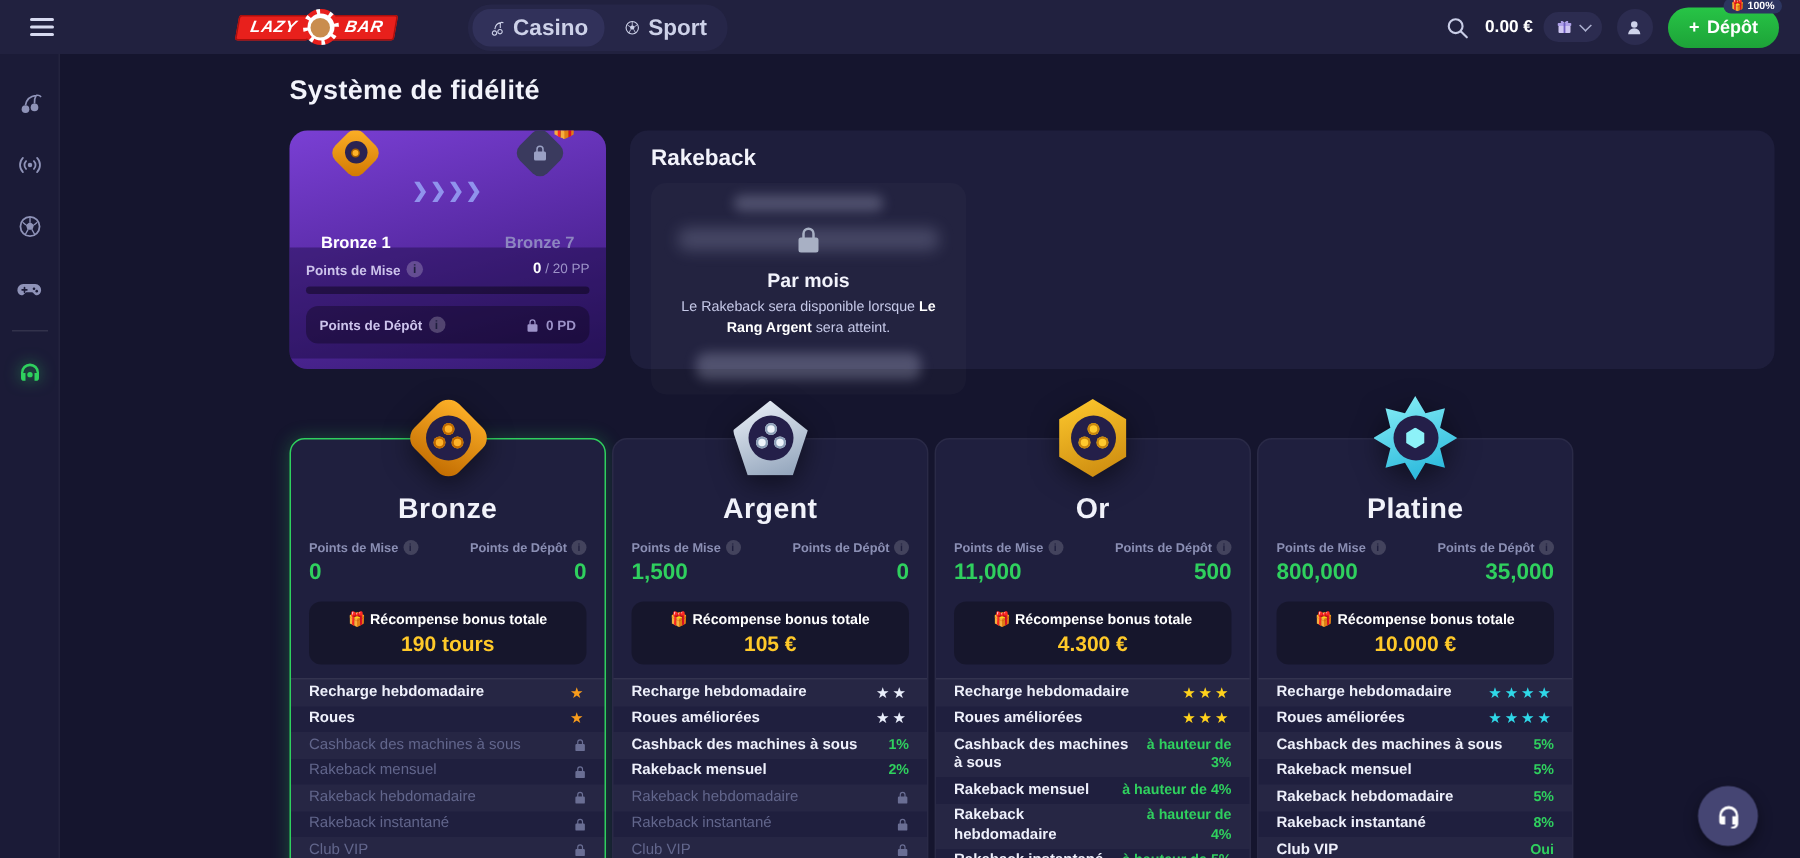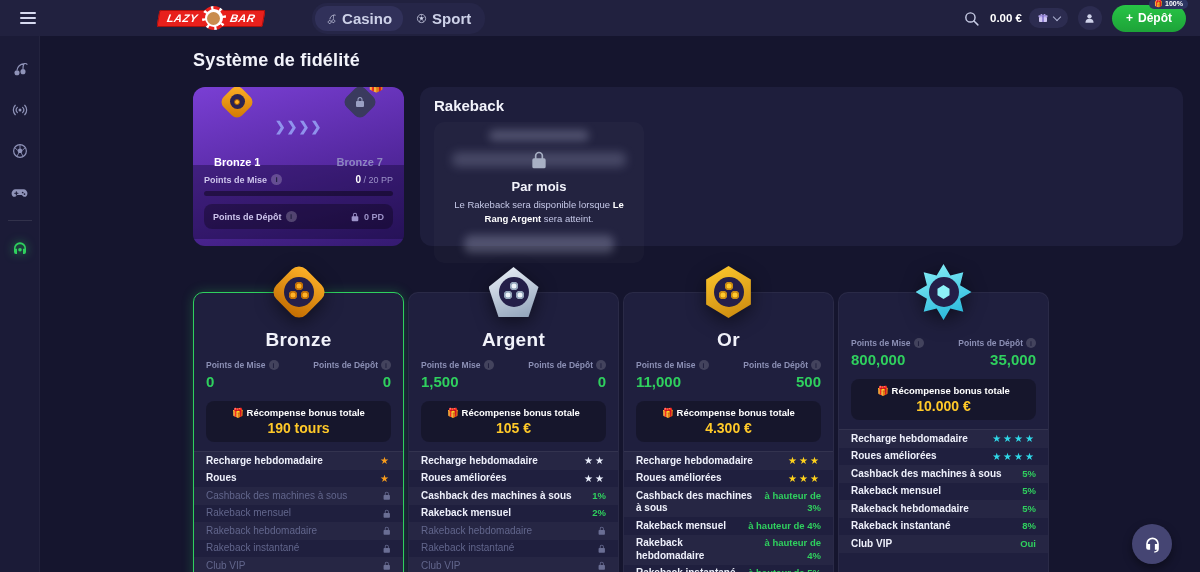--- a/index.html
+++ b/index.html
@@ -530,20 +530,21 @@
         </section>
       </div>
       <div class="tier-wrap">
         <div class="badge">
           <i class="shape star8" style="background: linear-gradient(160deg, rgb(141, 242, 248), rgb(28, 176, 216));"></i>
           <span class="core">
             <span class="gem" style="background: rgb(141, 242, 248);"></span>
           </span>
         </div>
         <section class="tier-card">
+          <div class="tier-name">Platine</div>
           <div class="tier-stats">
             <div class="tstat left">
               <div class="lab">
                 <span>Points de Mise</span>
                 <span class="info">i</span>
               </div>
               <div class="val">800,000</div>
             </div>
             <div class="tstat right">
               <div class="lab">

